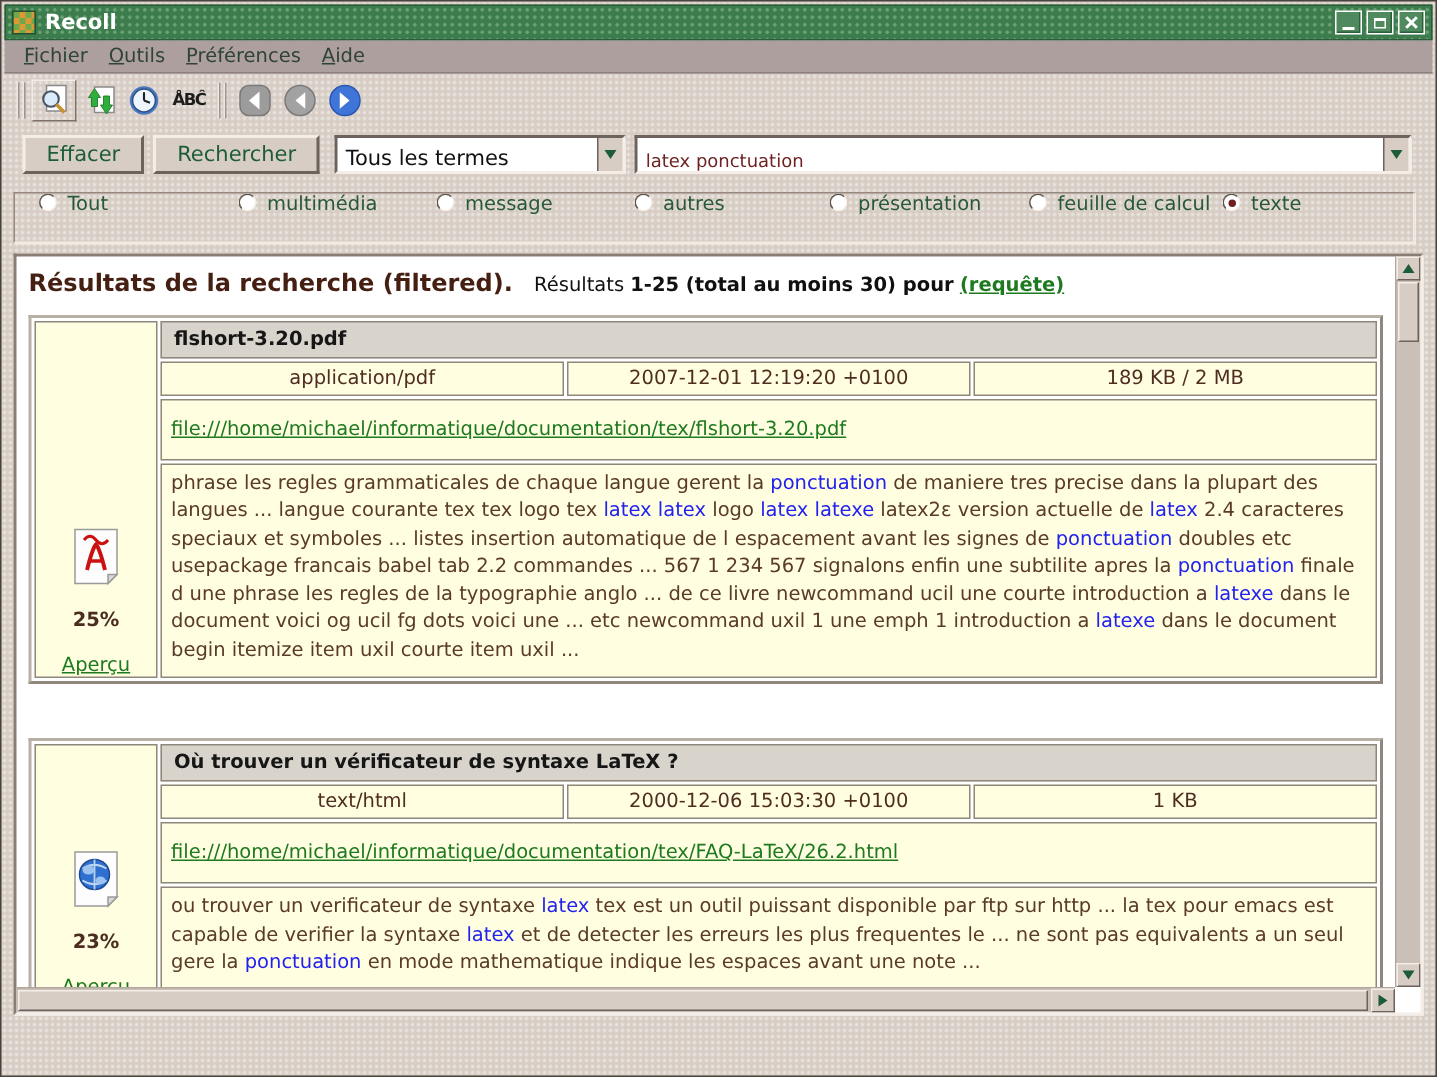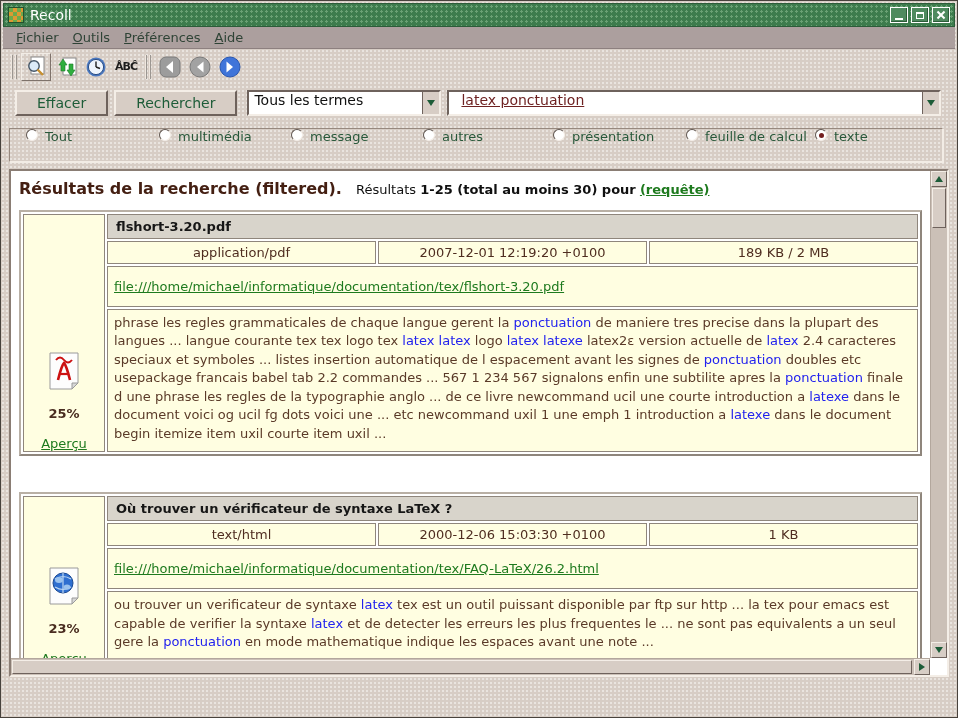--- a/index.html
+++ b/index.html
@@ -22,21 +22,21 @@
     background-image:radial-gradient(rgba(190,230,190,.35) 1px, transparent 1.2px);
     background-size:5px 5px;
     display:flex; align-items:center; padding:0 4px;
     border:1px solid #2c5c39;
   }
   .app-icon {
     width:16px; height:16px; margin-right:6px;
     background:repeating-conic-gradient(#dd9933 0% 25%, #6faa4a 0% 50%) 0 0/8px 8px;
     border:1px solid #24512f;
   }
-  .title-text { color:#fff; font-weight:normal; font-size:14px; }
+  .title-text { color:#fff; font-weight:bold; font-size:14px; }
   .win-btns { margin-left:auto; display:flex; }
   .win-btn {
     width:18px; height:16px; margin-left:3px; background:#4f8a5f;
     border:1px solid #fff; box-shadow:inset -1px -1px 0 #2c5c39;
     display:flex; align-items:center; justify-content:center; position:relative;
   }
   .glyph-min { width:8px; height:2px; background:#fff; margin-top:8px; }
   .glyph-max { width:8px; height:7px; border:1px solid #fff; border-top-width:2px; }
   .glyph-close { position:relative; width:10px; height:10px; }
   .glyph-close::before,.glyph-close::after {
@@ -64,35 +64,35 @@
     width:30px; height:28px; display:flex; align-items:center; justify-content:center;
   }
   .tb-btn.framed { border:1px solid; border-color:#f2ece5 #7e726b #7e726b #f2ece5; }
   .abc-label { font-size:11px; font-weight:bold; color:#1c1c1c; letter-spacing:-1px; }
   
   .search-row {
     position:absolute; left:2px; top:86px; width:952px; height:32px;
     display:flex; align-items:center; padding-left:12px;
   }
   .push-btn {
-    height:26px; padding:0 20px; margin-right:6px;
+    height:26px; padding:0 14px; margin-right:6px;
     background:#d7cdc5; font-size:14px; color:#1d5c38;
     border:2px solid; border-color:#f4eee7 #6e625c #6e625c #f4eee7;
     display:flex; align-items:center;
   }
   .combo {
-    height:26px; background:#fff; display:flex; align-items:flex-start;
+    height:26px; background:#fff; display:flex; align-items:flex-end;
     border:2px solid; border-color:#6e625c #f4eee7 #f4eee7 #6e625c;
   }
   .combo-mode { width:194px; margin-left:4px; }
   .combo-query { flex:1; margin-left:6px; margin-right:14px; }
   .combo-value { flex:1; padding:0 5px; font-size:14px; color:#101010; white-space:nowrap; overflow:hidden; }
   .query-input {
     flex:1; border:none; outline:none; background:transparent;
-    font-family:"DejaVu Sans", sans-serif; font-size:14px; color:#6e2222; padding:0 12px;text-decoration:underline;
+    font-family:"DejaVu Sans", sans-serif; font-size:12px; color:#6e2222; padding:0 5px;
   }
   .combo-arrow-btn {
     width:17px; height:100%; background:#d7cdc5;
     border-left:1px solid #6e625c;
     display:flex; align-items:center; justify-content:center;
   }
   .arr-down { width:0; height:0; border-left:4px solid transparent; border-right:4px solid transparent; border-top:6px solid #1d5c38; }
   .arr-up   { width:0; height:0; border-left:4px solid transparent; border-right:4px solid transparent; border-bottom:6px solid #1d5c38; }
   .arr-right{ width:0; height:0; border-top:4px solid transparent; border-bottom:4px solid transparent; border-left:6px solid #1d5c38; }
   

